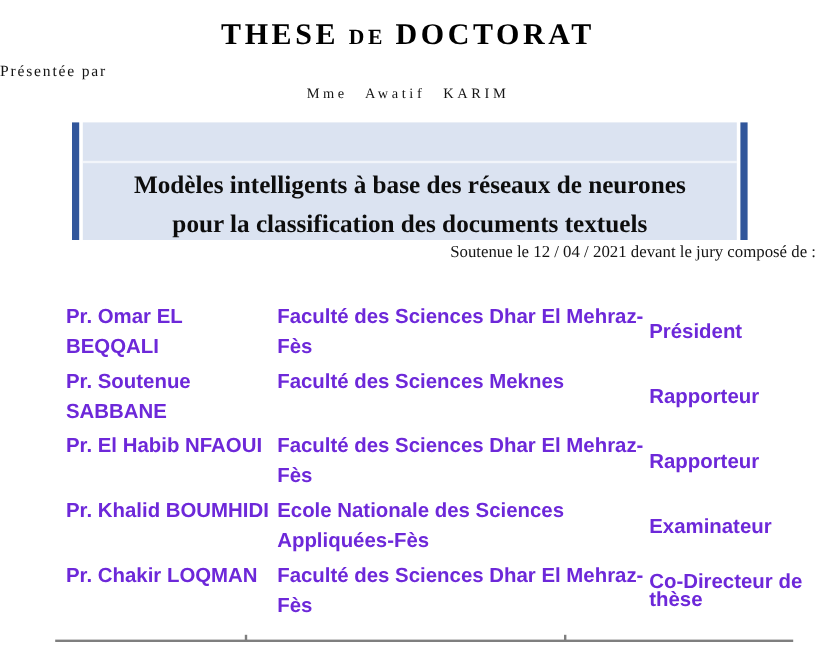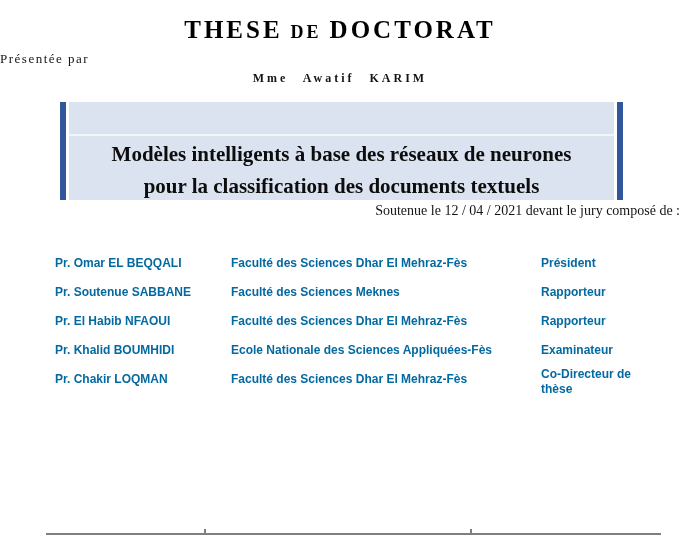--- a/index.html
+++ b/index.html
@@ -39,21 +39,21 @@
     top: 51px; left: 0; width: 100%;
     text-align: left;
     font-size: 13px;
     letter-spacing: 1.5px;
   }
   .author {
     position: absolute;
     top: 71px; left: 0; width: 100%;
     text-align: center;
     font-size: 12px;
-    font-weight: bold;
+    font-weight: normal;
     letter-spacing: 3px;
     word-spacing: 9px;
   }
 
   
   .thesis-box {
     position: absolute;
     left: 60px; top: 102px;
     width: 563px; height: 98px;
   }
@@ -90,23 +90,23 @@
     text-align: right;
     font-size: 14px;
   }
 
   
   .jury-table {
     position: absolute;
     left: 55px; top: 249px;
     border-collapse: collapse;
     font-family: "Liberation Sans", sans-serif;
-    font-size: 12px;
+    font-size: 17px;
     font-weight: bold;
-    color: #0369a1;
+    color: #6d28d9;
   }
   .jury-table td { padding: 2px 0; vertical-align: top; }
   .jury-table td.name  { width: 176px; line-height: 25px; }
   .jury-table td.inst  { width: 310px; line-height: 25px; }
   .jury-table td.role  { width: 132px; line-height: 15px; vertical-align: middle; }
 
   
   .bottom-rule {
     position: absolute;
     left: 46px; top: 533px;

